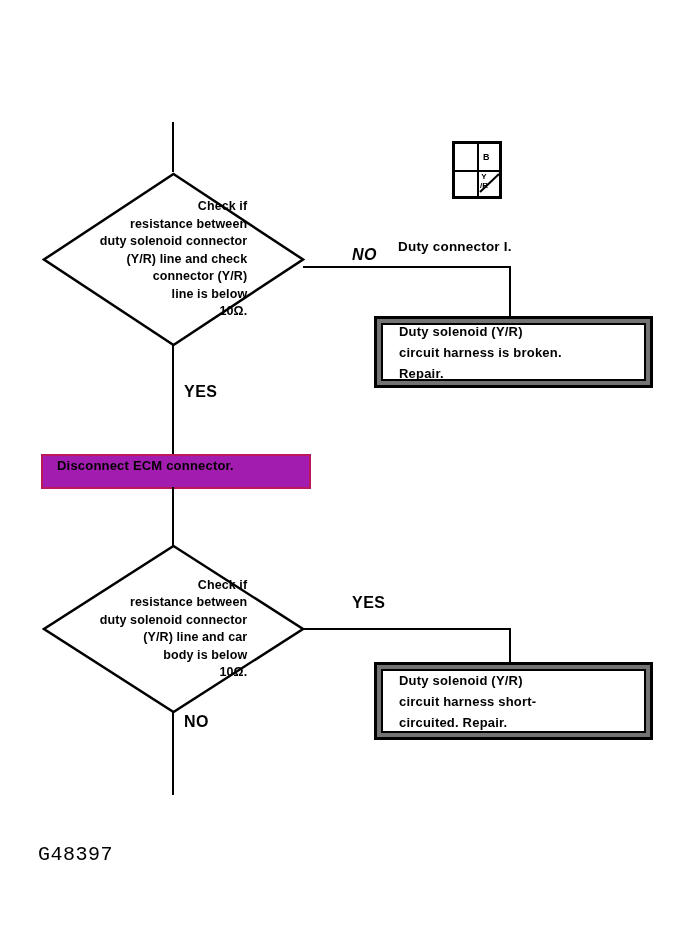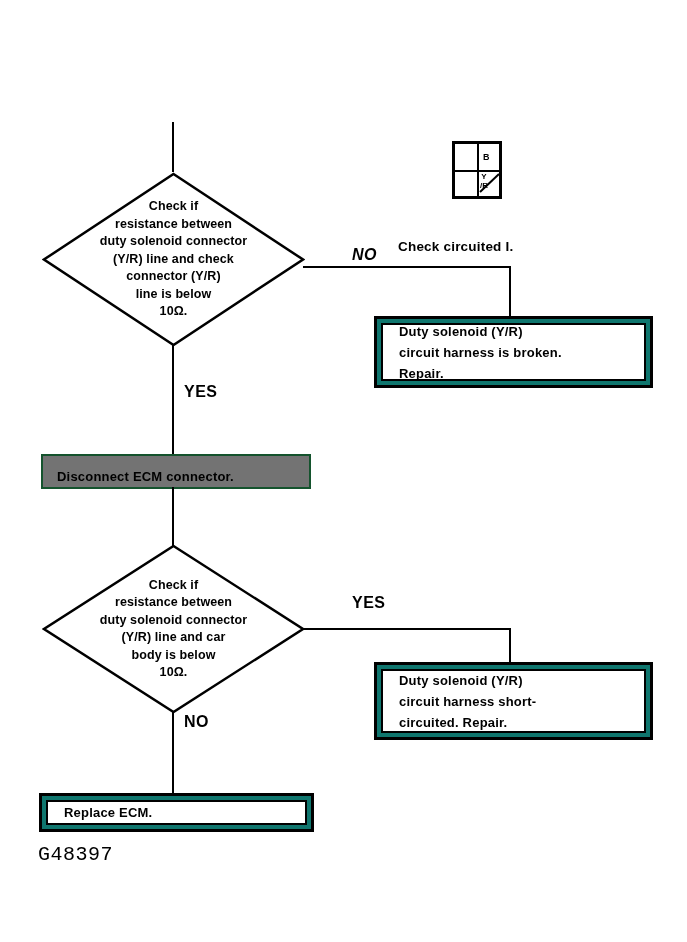--- a/index.html
+++ b/index.html
@@ -46,48 +46,48 @@
     top: 0;
     width: 100%;
     height: 100%;
     display: flex;
     flex-direction: column;
     align-items: center;
     justify-content: center;
     font-size: 12.5px;
     font-weight: bold;
     line-height: 17.5px;
-    text-align: center;
+    text-align: right;
     white-space: pre-line;
     letter-spacing: 0.1px;
   }
 
   
   .box {
     position: absolute;
     box-sizing: border-box;
-    border: 2px solid #14532d;
-    background: #737373;
+    border: 2px solid #be185d;
+    background: #a21caf;
     display: flex;
-    align-items: flex-end;
+    align-items: flex-start;
   }
   .box .box-text {
     font-size: 13px;
     font-weight: bold;
     letter-spacing: 0.2px;
     padding-left: 14px;
     white-space: pre-line;
     line-height: 20px;
   }
 
   
   .shadowbox {
     position: absolute;
     box-sizing: border-box;
-    background: #0f766e;
+    background: #737373;
     border: 3px solid #000;
   }
   .shadowbox .inner {
     position: absolute;
     left: 4px;
     top: 4px;
     right: 4px;
     bottom: 4px;
     box-sizing: border-box;
     border: 2px solid #000;
@@ -224,21 +224,21 @@
     <div class="diamond-text">Check if
 resistance between
 duty solenoid connector
 (Y/R) line and check
 connector (Y/R)
 line is below
 10Ω.</div>
   </div>
 
   <div class="branch-label italic" style="left:352px; top:246px;">NO</div>
-  <div class="note" style="left:398px; top:239px;">Check circuited I.</div>
+  <div class="note" style="left:398px; top:239px;">Duty connector I.</div>
   <div class="line hline" style="left:303px; top:266px; width:208px;"></div>
   <div class="line vline" style="left:509px; top:266px; height:52px;"></div>
 
   <div class="shadowbox" style="left:374px; top:316px; width:279px; height:72px;">
     <div class="inner">
       <div class="box-text">Duty solenoid (Y/R)
 circuit harness is broken.
 Repair.</div>
     </div>
   </div>
@@ -272,21 +272,16 @@
     <div class="inner">
       <div class="box-text">Duty solenoid (Y/R)
 circuit harness short-
 circuited.  Repair.</div>
     </div>
   </div>
 
   <div class="branch-label" style="left:184px; top:713px;">NO</div>
   <div class="line vline" style="left:172px; top:712px; height:83px;"></div>
 
-  <div class="shadowbox" style="left:39px; top:793px; width:275px; height:39px;">
-    <div class="inner">
-      <div class="box-text">Replace ECM.</div>
-    </div>
-  </div>
 
   <div class="caption">G48397</div>
 
 </div>
 
 </body></html>

